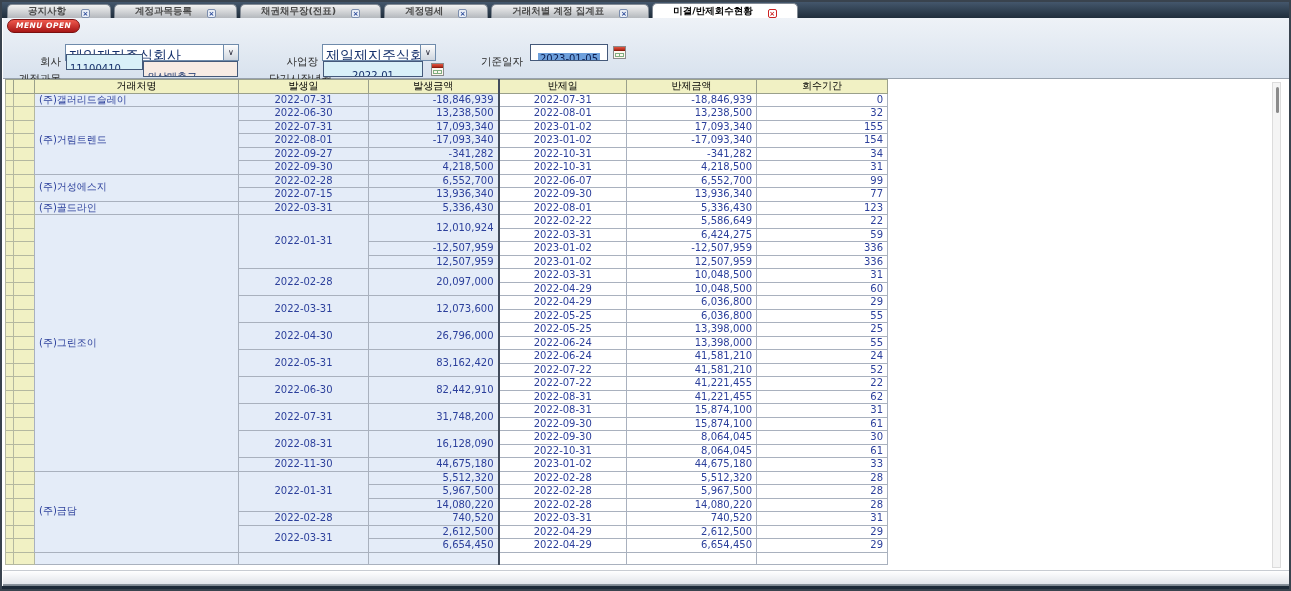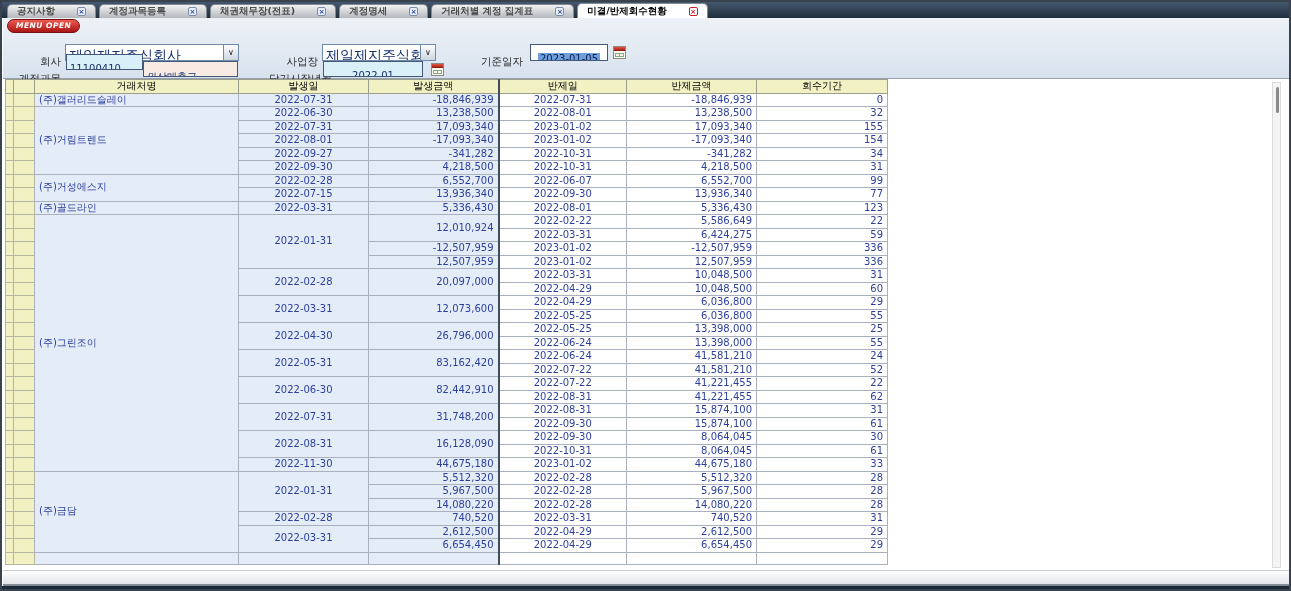--- a/index.html
+++ b/index.html
@@ -5,21 +5,21 @@
   * { box-sizing: border-box; margin: 0; padding: 0; }
   html,body { width:1291px; height:591px; }
   body { font-family:"DejaVu Sans","Liberation Sans",sans-serif; background:#8a98a8; }
   .window { position:relative; width:1291px; height:591px; background:#ffffff;
             border:2px solid #39434e; overflow:hidden; }
 
   
   .tabbar { position:absolute; left:0; top:0; width:100%; height:16px;
             background:linear-gradient(#44576c,#202e3c); display:flex; align-items:flex-end;
             padding-left:5px; }
-  .tab { height:14px; display:flex; align-items:center; gap:22px; padding:0 9px;
+  .tab { height:14px; display:flex; align-items:flex-end; gap:15px; padding:0 20px;
          margin-right:3px; font-size:9.5px; font-weight:bold; color:#4a4a4a;
          background:linear-gradient(#f2f2f2,#b4b8bd); border:1px solid #828a94;
          border-bottom:none; border-radius:5px 5px 0 0; white-space:nowrap; }
   .tab.active { background:#ffffff; color:#000; height:15px; }
   .tab-x { width:9px; height:9px; line-height:8px; text-align:center; font-size:7px;
            font-weight:bold; background:#e9eef6; border:1px solid #7b8dad; color:#2a4a9a;
            border-radius:2px; }
   .tab.active .tab-x { background:#fff; border-color:#c22; color:#c22; }
 
   

